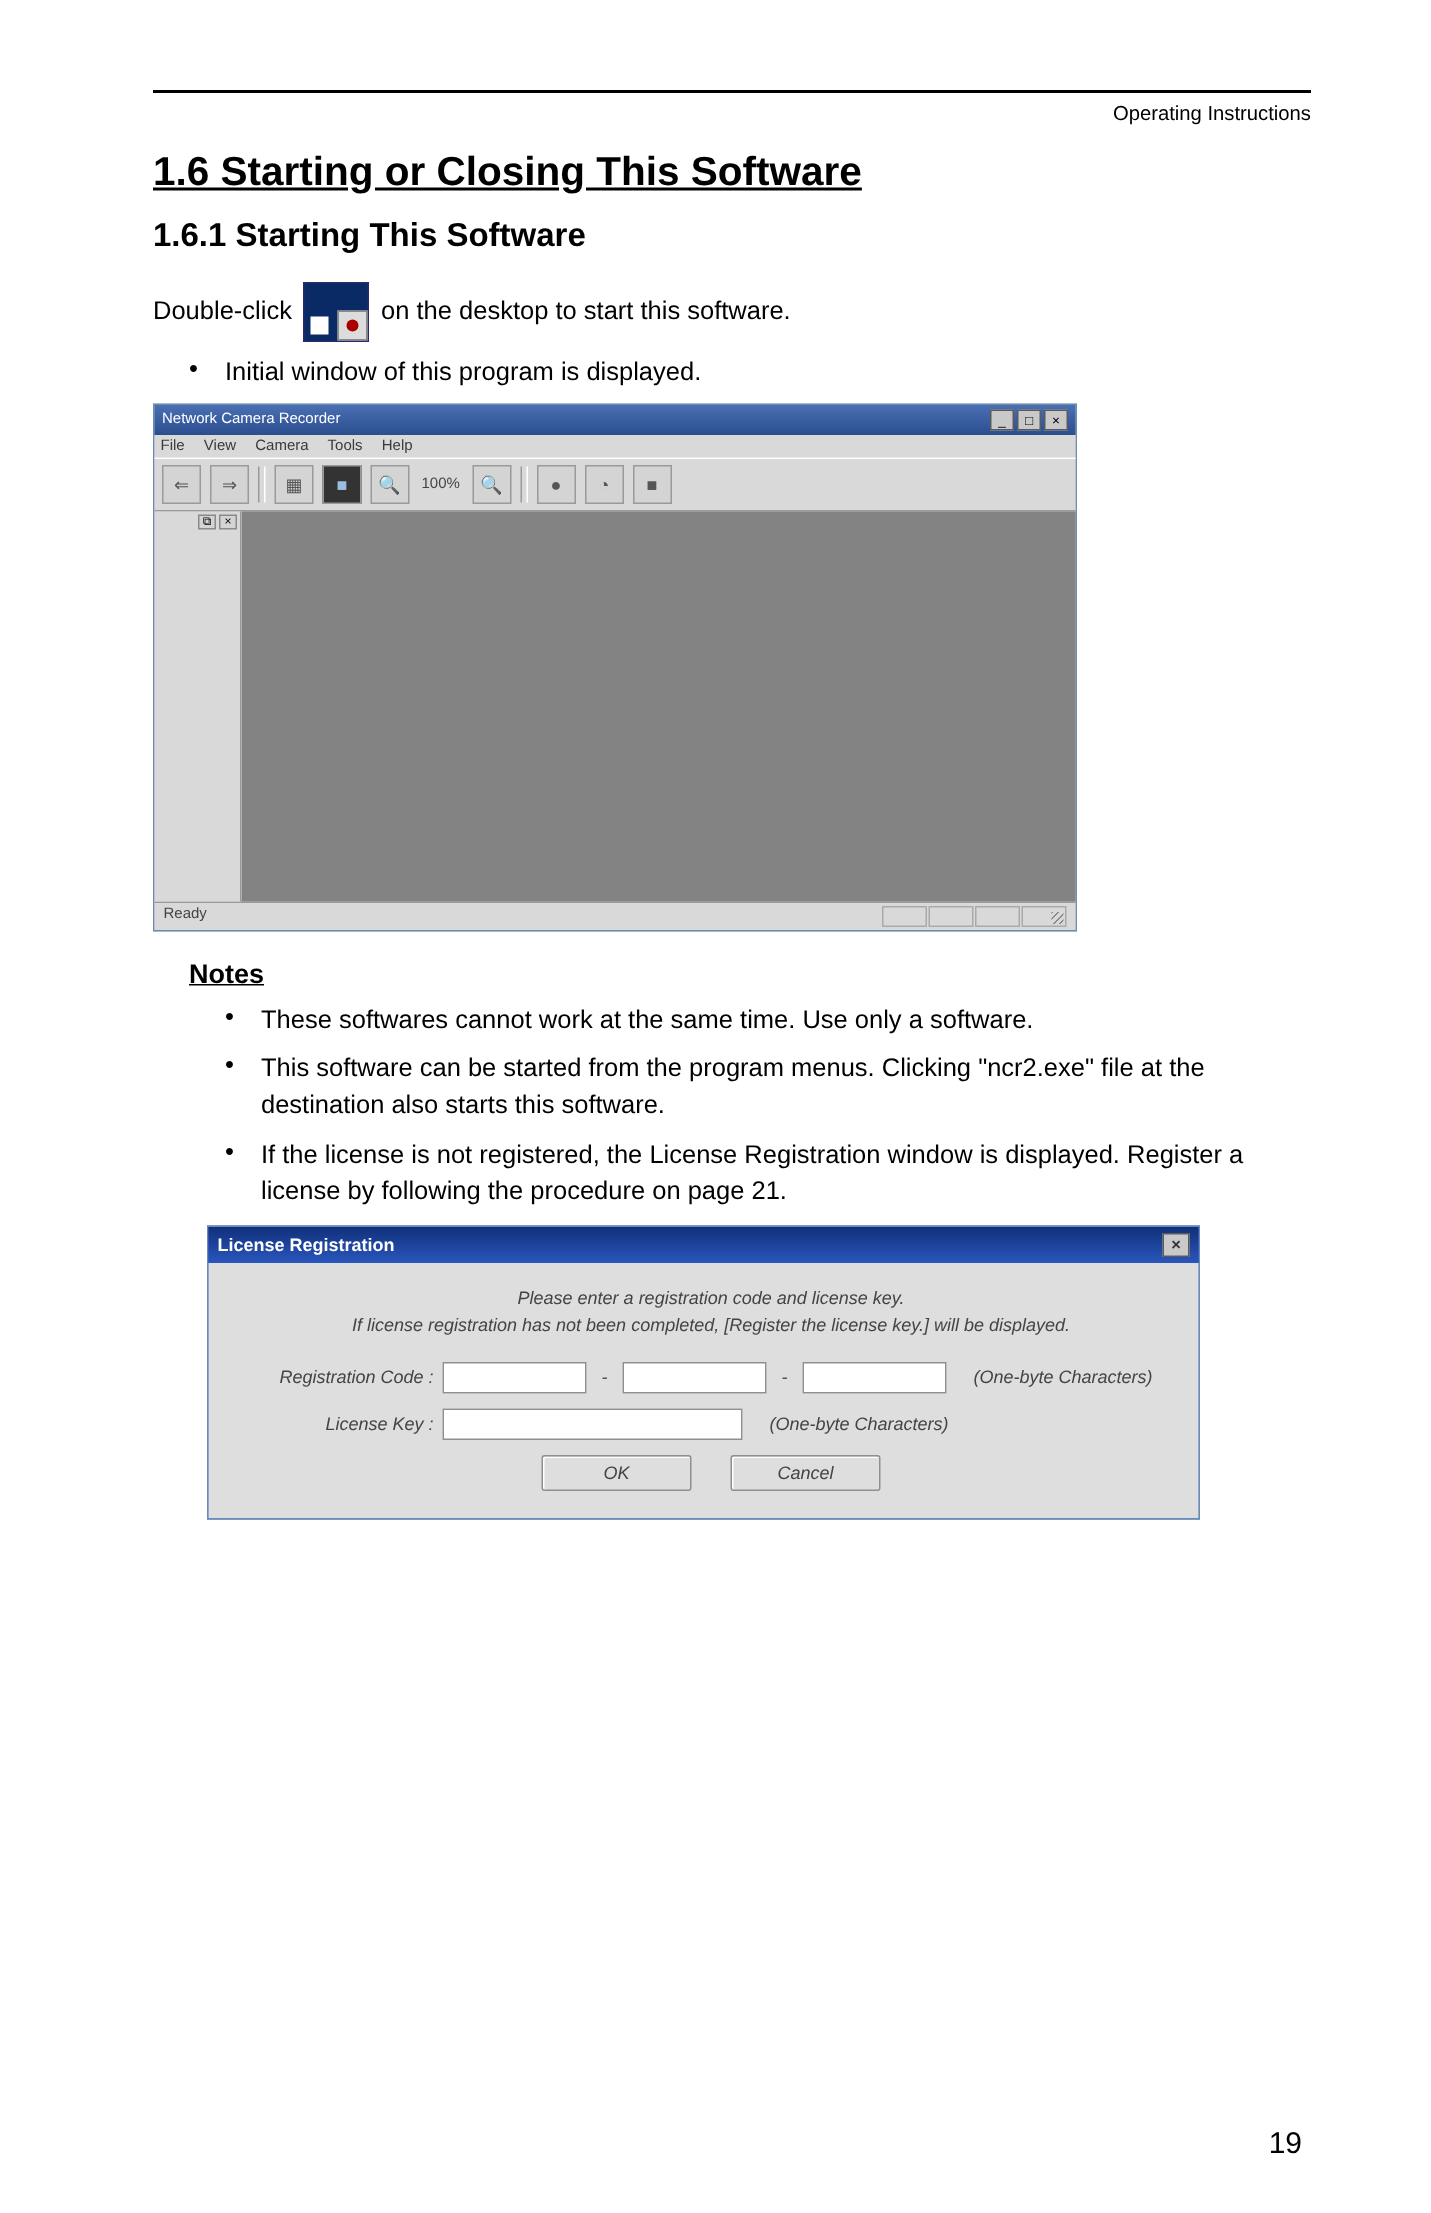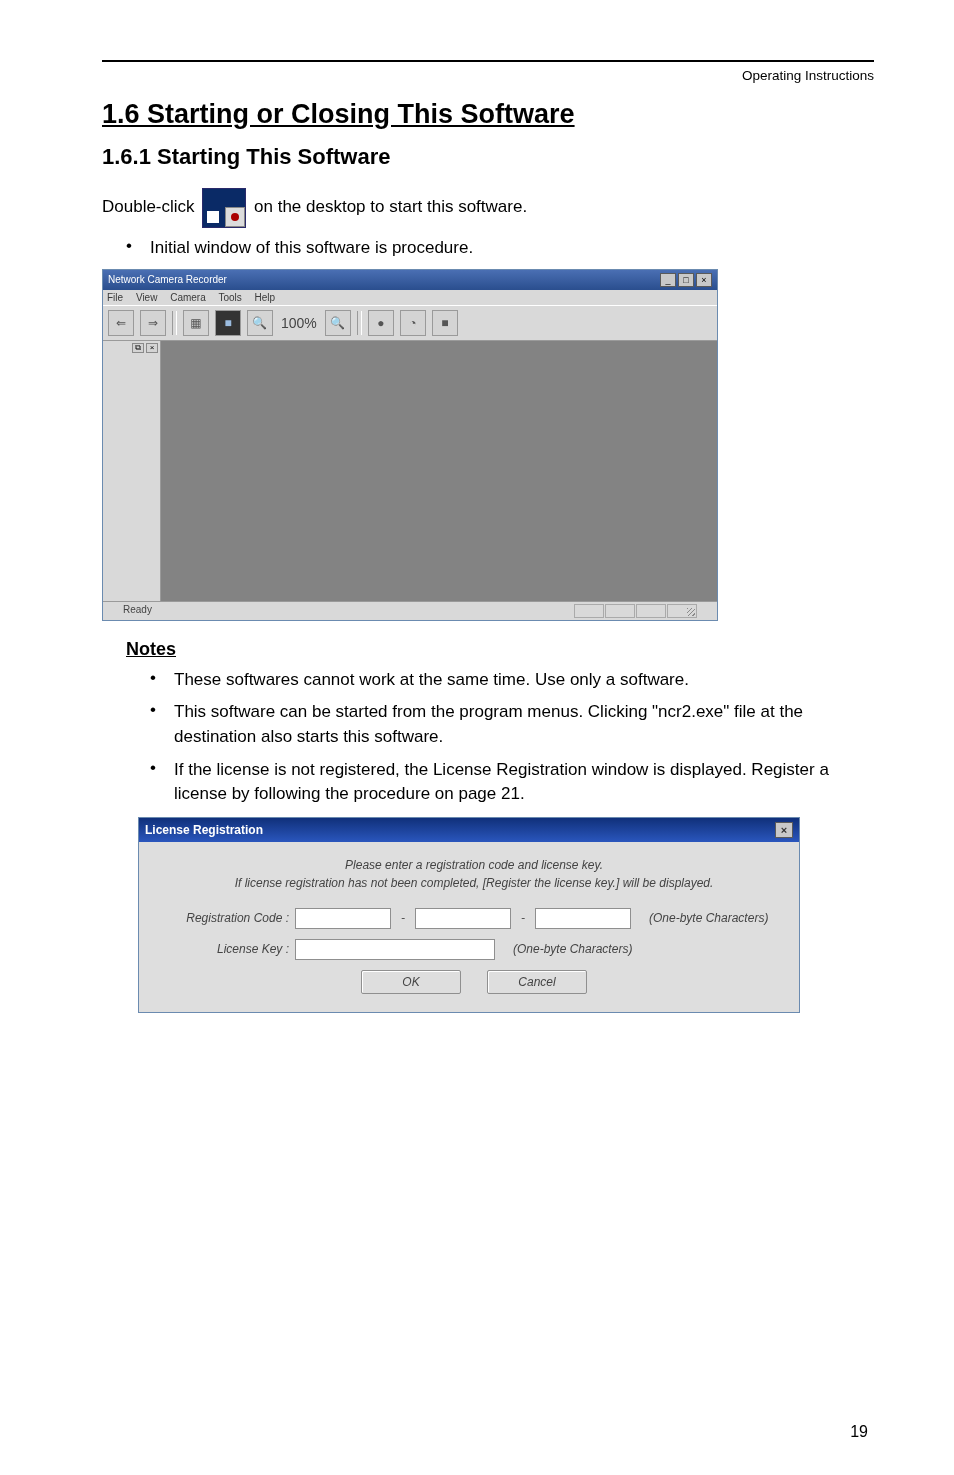--- a/index.html
+++ b/index.html
@@ -23,27 +23,27 @@
   .win { width:616px; margin: 6px 0 18px 0; border:1px solid #6b8bb0; background:#c9c9c9; font-size:10px; }
   .win-title { background: linear-gradient(#4a6fb3,#2a4e8e); color:#fff; padding:3px 5px; display:flex; justify-content:space-between; align-items:center; }
   .win-ctrls { display:flex; gap:2px; }
   .wc { width:16px; height:14px; background:#c9c9c9; border:1px solid #5a5a5a; display:flex; align-items:center; justify-content:center; font-size:9px; color:#000; }
   .win-menu { background:#d9d9d9; padding:2px 4px; color:#3a3a3a; font-size:10px; }
   .win-menu span { margin-right:10px;text-align:center; }
   .win-tools { background:#d9d9d9; padding:4px 5px; display:flex; align-items:center; gap:6px; border-top:1px solid #fff; border-bottom:1px solid #9a9a9a; }
   .divbar { width:5px; height:24px; border-left:1px solid #9a9a9a; border-right:1px solid #fff; }
   .tb { width:26px; height:26px; background:#d4d4d4; border:1px solid #9a9a9a; display:flex; align-items:center; justify-content:center; font-size:12px; color:#555; }
   .tb.dk { background:#333; color:#9bbce0; }
-  .zoomtxt { font-size:14px; color:#444; padding:0 2px; }
+  .zoomtxt { font-size:10px; color:#444; padding:0 2px; }
   .win-body { display:flex; height:260px; }
   .side { width:58px; background:#d9d9d9; border-right:1px solid #9a9a9a; position:relative; }
   .side-hdr { position:absolute; right:2px; top:2px; display:flex; gap:2px; }
   .sb { width:12px; height:10px; background:#d4d4d4; border:1px solid #8a8a8a; font-size:8px; display:flex; align-items:center; justify-content:center; }
   .canvas { flex:1; background:#838383; }
-  .win-status { background:#d9d9d9; border-top:1px solid #9a9a9a; padding:2px 20px; font-size:10px; color:#444; display:flex; justify-content:space-between; }
+  .win-status { background:#d9d9d9; border-top:1px solid #9a9a9a; padding:2px 6px; font-size:10px; color:#444; display:flex; justify-content:space-between; }
   .status-cells { display:flex; }
   .sc { width:30px; height:14px; border:1px solid #aaa; margin-left:1px; background:#d9d9d9; position:relative; }
   .sc.grip::after { content:""; position:absolute; right:1px; bottom:1px; width:8px; height:8px; background:repeating-linear-gradient(135deg,#8a8a8a 0 1px, transparent 1px 3px); }
 
   .notes-h { font-size:18px; font-weight:bold; text-decoration:underline; margin: 8px 0 8px 24px; }
 
   
   .dlg { width:662px; margin: 10px 0 0 36px; border:1px solid #6b8bb0; background:#1d4ed8; font-size:12px; font-family: Tahoma, Arial, sans-serif; }
   .dlg-title { background: linear-gradient(#10307a,#2a56bd); color:#fff; padding:4px 6px; font-weight:bold; display:flex; justify-content:space-between; align-items:center; }
   .dlg-close { width:18px; height:16px; background:#c9c9c9; border:1px solid #5a5a5a; color:#333; display:flex; align-items:center; justify-content:center; font-size:11px; font-weight:bold; }
@@ -52,41 +52,41 @@
   .dlg-row { display:flex; align-items:center; margin:10px 0; }
   .dlg-label { width:138px; text-align:right; padding-right:6px; }
   .tf { height:21px; background:#fff; border:1px solid #8f8f8f; }
   .tf.short { width:96px; }
   .dash { padding:0 10px; color:#555; }
   .note-right { margin-left:18px; color:#444; }
   .tf.long { width:200px; }
   .dlg-buttons { display:flex; justify-content:center; gap:26px; margin-top:0; }
   .btn { width:100px; height:24px; background:#dedede; border:1px solid #8f8f8f; border-radius:2px; font-size:12px; display:flex; align-items:center; justify-content:center; box-shadow: inset 1px 1px 0 #fff; }
 
-  .pagenum { position:absolute; bottom:34px; right:86px; font-size:16px; }
+  .pagenum { position:absolute; bottom:34px; right:86px; font-size:20px; }
 </style>
 </head>
 <body>
 
 <div class="page">
   <div class="topline"></div>
   <div class="header-label">Operating Instructions</div>
 
   <div class="h1">1.6    Starting or Closing This Software</div>
   <div class="h2">1.6.1    Starting This Software</div>
 
   <div class="body-text start-line">
     <span>Double-click </span>
     <span class="desktop-icon"><span class="di-arrow"></span></span>
     <span> on the desktop to start this software.</span>
   </div>
 
   <div class="bullet-row">
     <div class="dot">•</div>
-    <div class="txt">Initial window of this software is procedure.</div>
+    <div class="txt">Initial window of this program is displayed.</div>
   </div>
 
   <div class="win">
     <div class="win-title">
       <span>Network Camera Recorder</span>
       <div class="win-ctrls">
         <div class="wc">_</div>
         <div class="wc">□</div>
         <div class="wc">×</div>
       </div>

